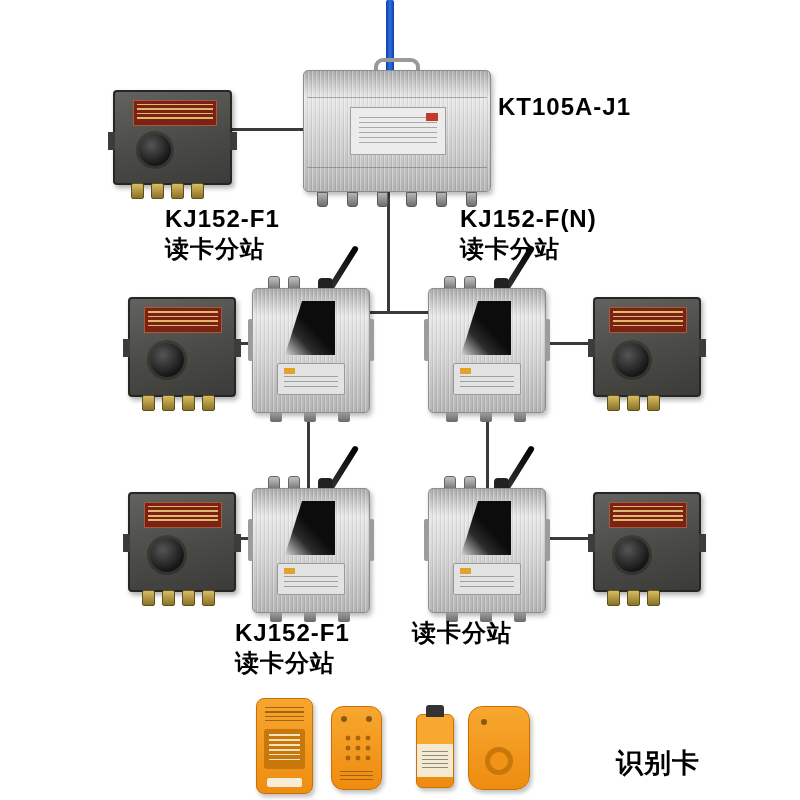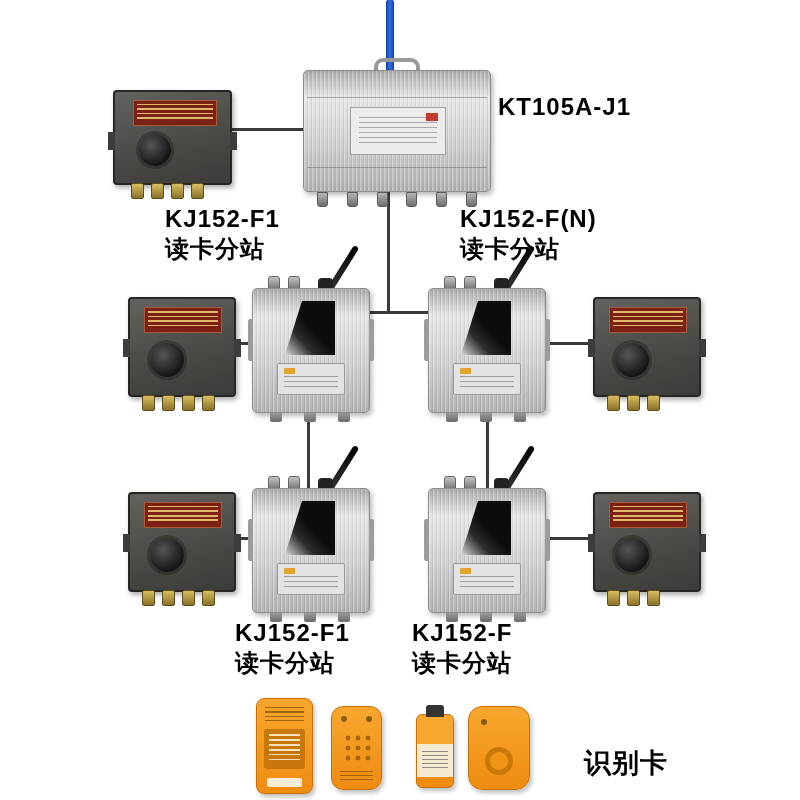--- a/index.html
+++ b/index.html
@@ -263,21 +263,20 @@
       <div class="bgland"></div>
       <div class="bgland"></div>
     </div>
   </div>
 
   <div class="dlabel" style="left:235px;top:618px;width:150px">
     <div>KJ152-F1</div>
     <div>读卡分站</div>
   </div>
   <div class="dlabel" style="left:412px;top:618px;width:150px">
-    <div>KJ152-F</div>
     <div>读卡分站</div>
   </div>
 
   <div class="card c1">
     <div class="c1-hdr"></div>
     <div class="c1-panel"></div>
     <div class="c1-strip"></div>
   </div>
   <div class="card c2">
     <div class="cdot d1"></div>
@@ -287,17 +286,17 @@
   </div>
   <div class="card c3">
     <div class="c3-clip"></div>
     <div class="c3-txt"></div>
   </div>
   <div class="card c4">
     <div class="cdot d1"></div>
     <div class="c4-ring"></div>
   </div>
 
-  <div class="dlabel" style="left:584px;top:748px;width:104px;font-size:27px">
+  <div class="dlabel" style="left:616px;top:748px;width:104px;font-size:27px">
     <div>识别卡</div>
   </div>
 
 </div>
 
 </body></html>

